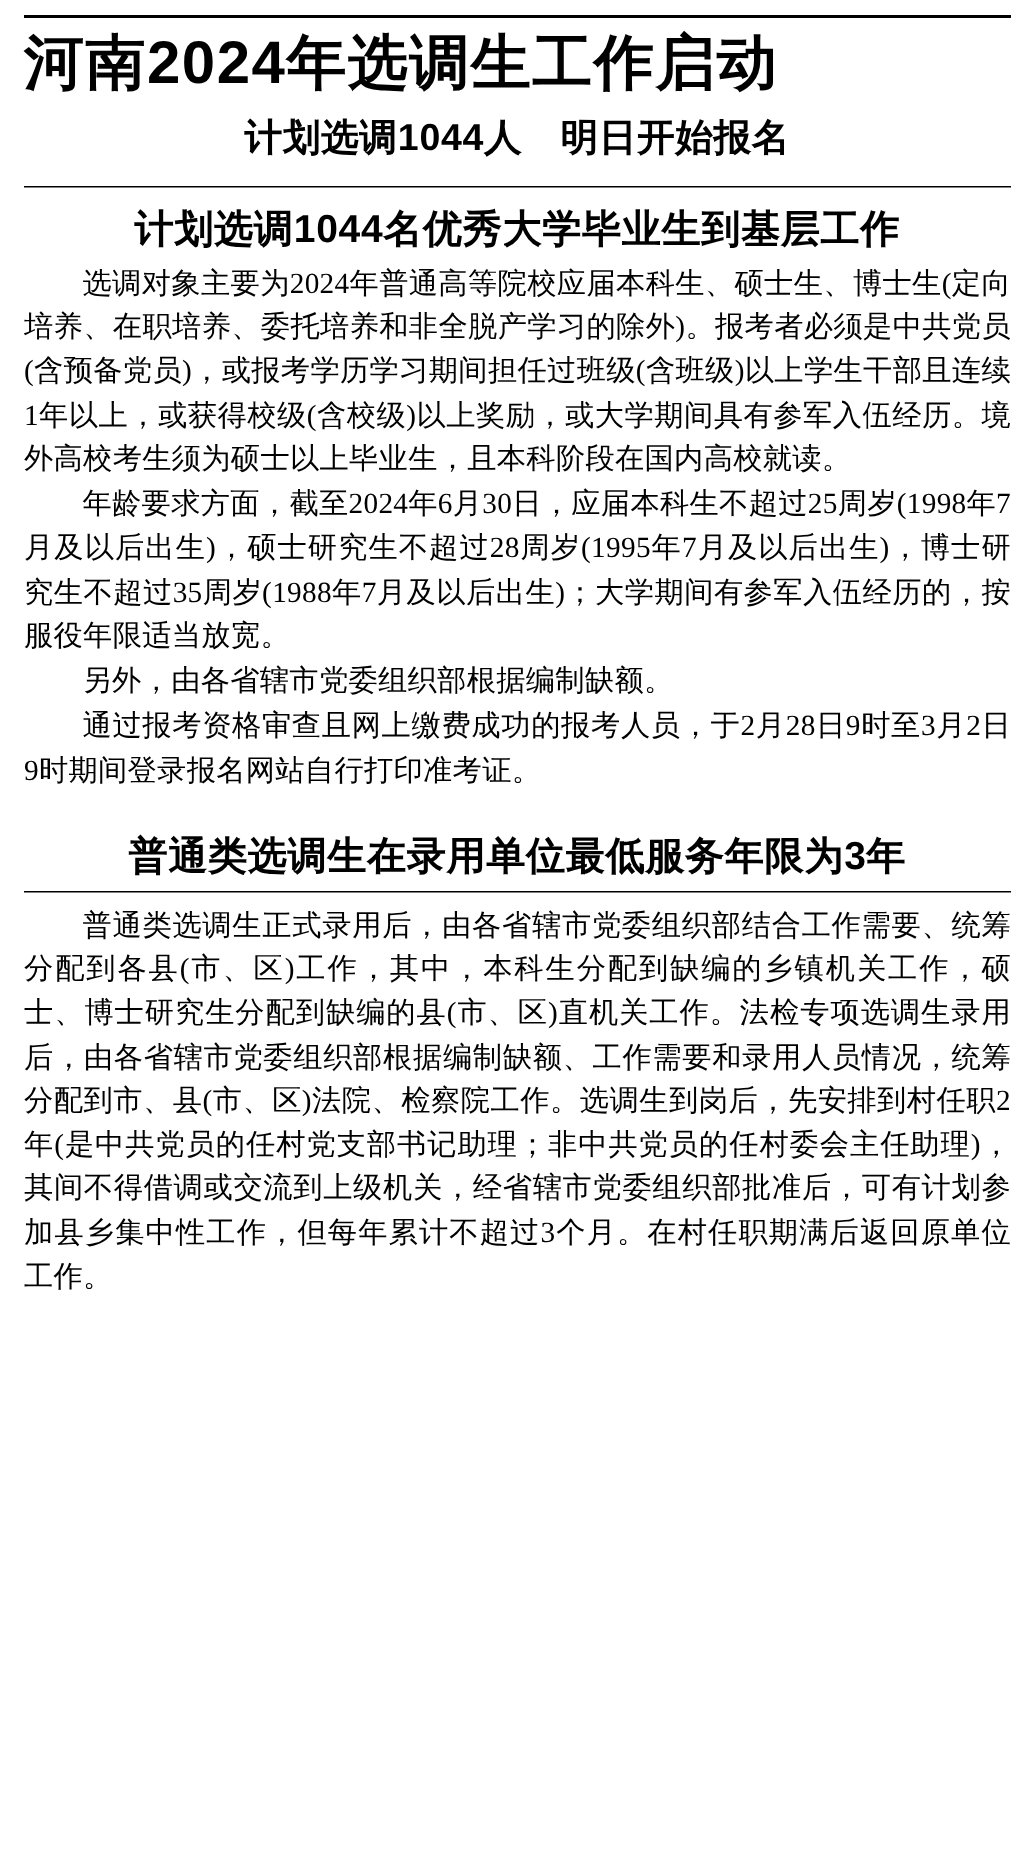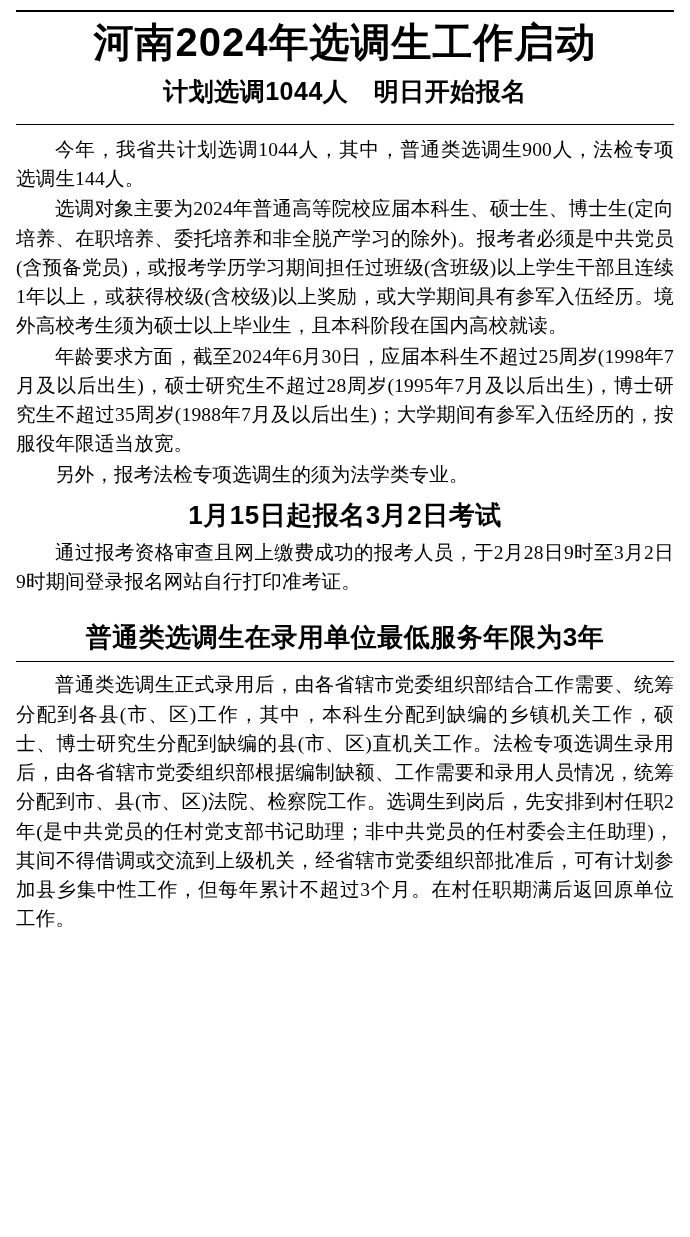--- a/index.html
+++ b/index.html
@@ -19,21 +19,21 @@
     height: 1237px;
     box-sizing: border-box;
     padding: 10px 16px 0 16px;
     position: relative;
   }
   .rule-top {
     border-top: 2px solid #000;
     margin: 0 0 8px 0;
   }
   .headline {
-    text-align: center;
+    text-align: left;
     font-size: 40px;
     font-weight: bold;
     letter-spacing: 1px;
     line-height: 1.12;
     font-family: "Liberation Sans", "DejaVu Sans", sans-serif;
     margin: 2px 0 10px 0;
   }
   .subhead {
     text-align: center;
     font-size: 25px;
@@ -78,24 +78,23 @@
 
   <div class="rule-top"></div>
 
   <h1 class="headline">河南2024年选调生工作启动</h1>
 
   <h2 class="subhead">计划选调1044人　明日开始报名</h2>
 
   <div class="rule-under-sub"></div>
 
 
-  <p class="body">今年，我省共计划选调1044人，其中，普通类选调生900人，法检专项选调生144人。</p>
+  <h3 class="sec">计划选调1044名优秀大学毕业生到基层工作</h3>
   <p class="body">选调对象主要为2024年普通高等院校应届本科生、硕士生、博士生(定向培养、在职培养、委托培养和非全脱产学习的除外)。报考者必须是中共党员(含预备党员)，或报考学历学习期间担任过班级(含班级)以上学生干部且连续1年以上，或获得校级(含校级)以上奖励，或大学期间具有参军入伍经历。境外高校考生须为硕士以上毕业生，且本科阶段在国内高校就读。</p>
   <p class="body">年龄要求方面，截至2024年6月30日，应届本科生不超过25周岁(1998年7月及以后出生)，硕士研究生不超过28周岁(1995年7月及以后出生)，博士研究生不超过35周岁(1988年7月及以后出生)；大学期间有参军入伍经历的，按服役年限适当放宽。</p>
-  <p class="body">另外，报考法检专项选调生的须为法学类专业。</p>
+  <p class="body">另外，由各省辖市党委组织部根据编制缺额。</p>
 
-  <h3 class="sec">1月15日起报名3月2日考试</h3>
   <p class="body">通过报考资格审查且网上缴费成功的报考人员，于2月28日9时至3月2日9时期间登录报名网站自行打印准考证。</p>
 
   <h3 class="sec underline">普通类选调生在录用单位最低服务年限为3年</h3>
   <p class="body">普通类选调生正式录用后，由各省辖市党委组织部结合工作需要、统筹分配到各县(市、区)工作，其中，本科生分配到缺编的乡镇机关工作，硕士、博士研究生分配到缺编的县(市、区)直机关工作。法检专项选调生录用后，由各省辖市党委组织部根据编制缺额、工作需要和录用人员情况，统筹分配到市、县(市、区)法院、检察院工作。选调生到岗后，先安排到村任职2年(是中共党员的任村党支部书记助理；非中共党员的任村委会主任助理)，其间不得借调或交流到上级机关，经省辖市党委组织部批准后，可有计划参加县乡集中性工作，但每年累计不超过3个月。在村任职期满后返回原单位工作。</p>
 
 </div>
 
 </body></html>

